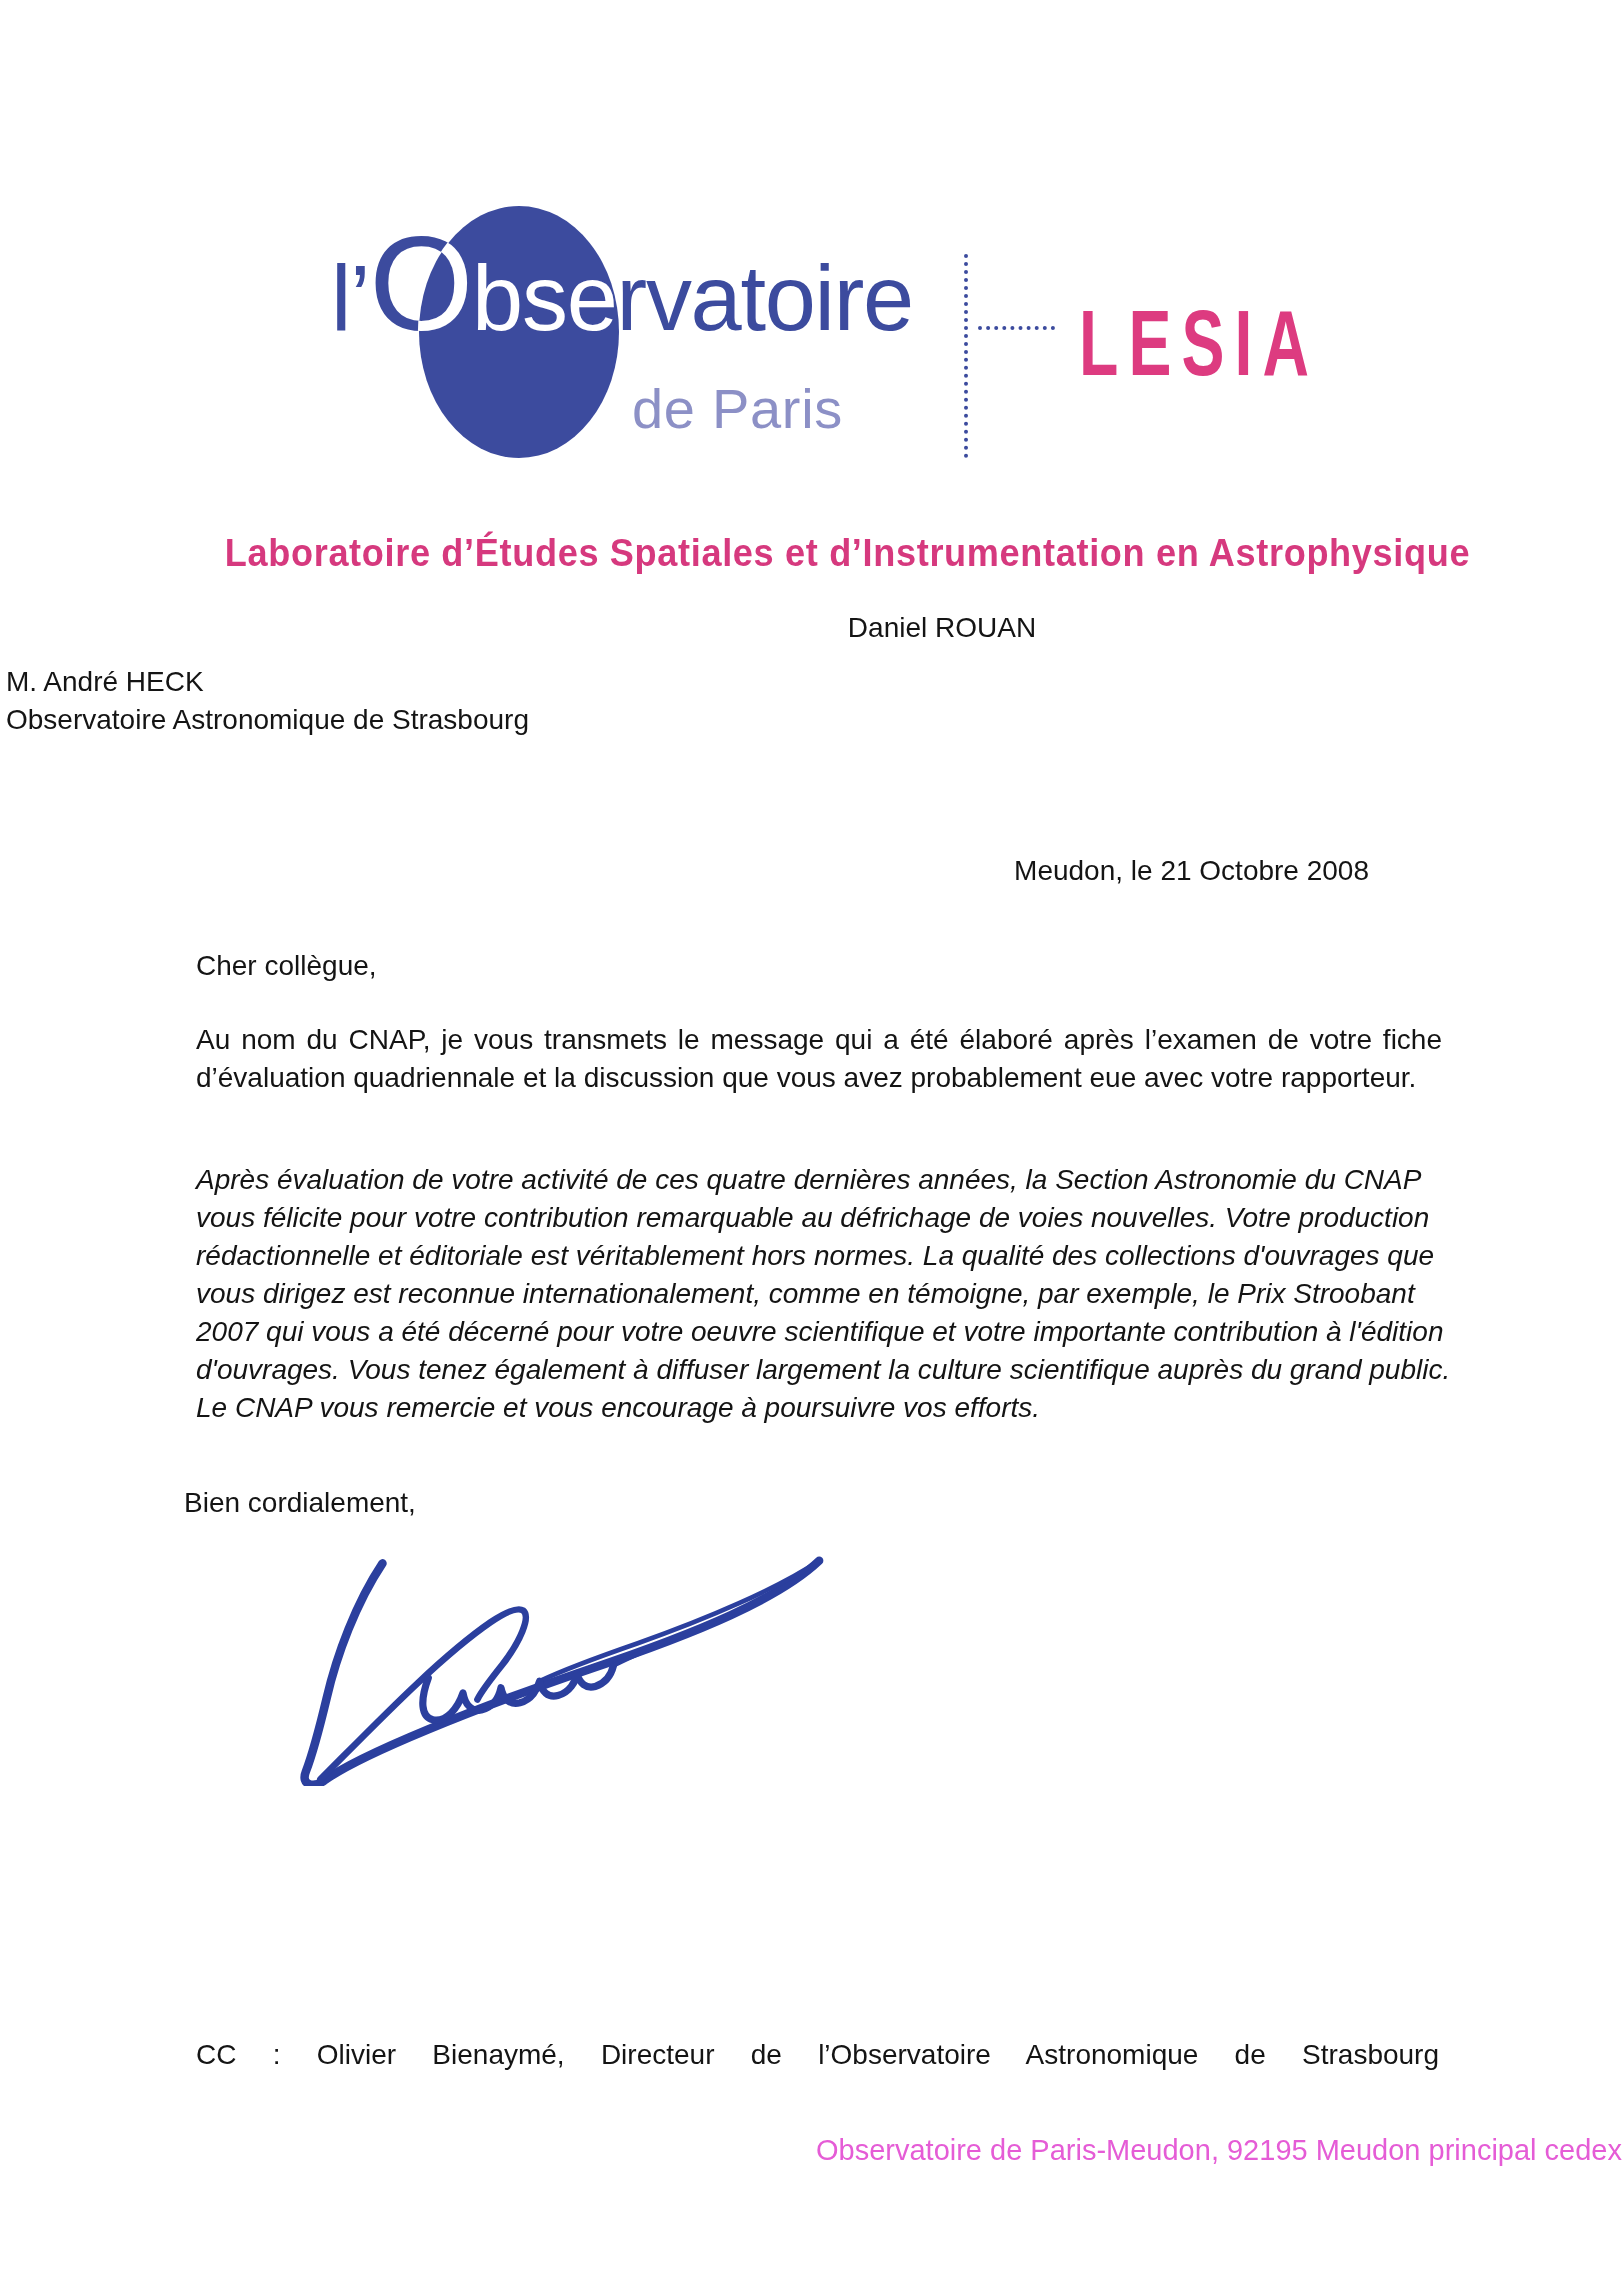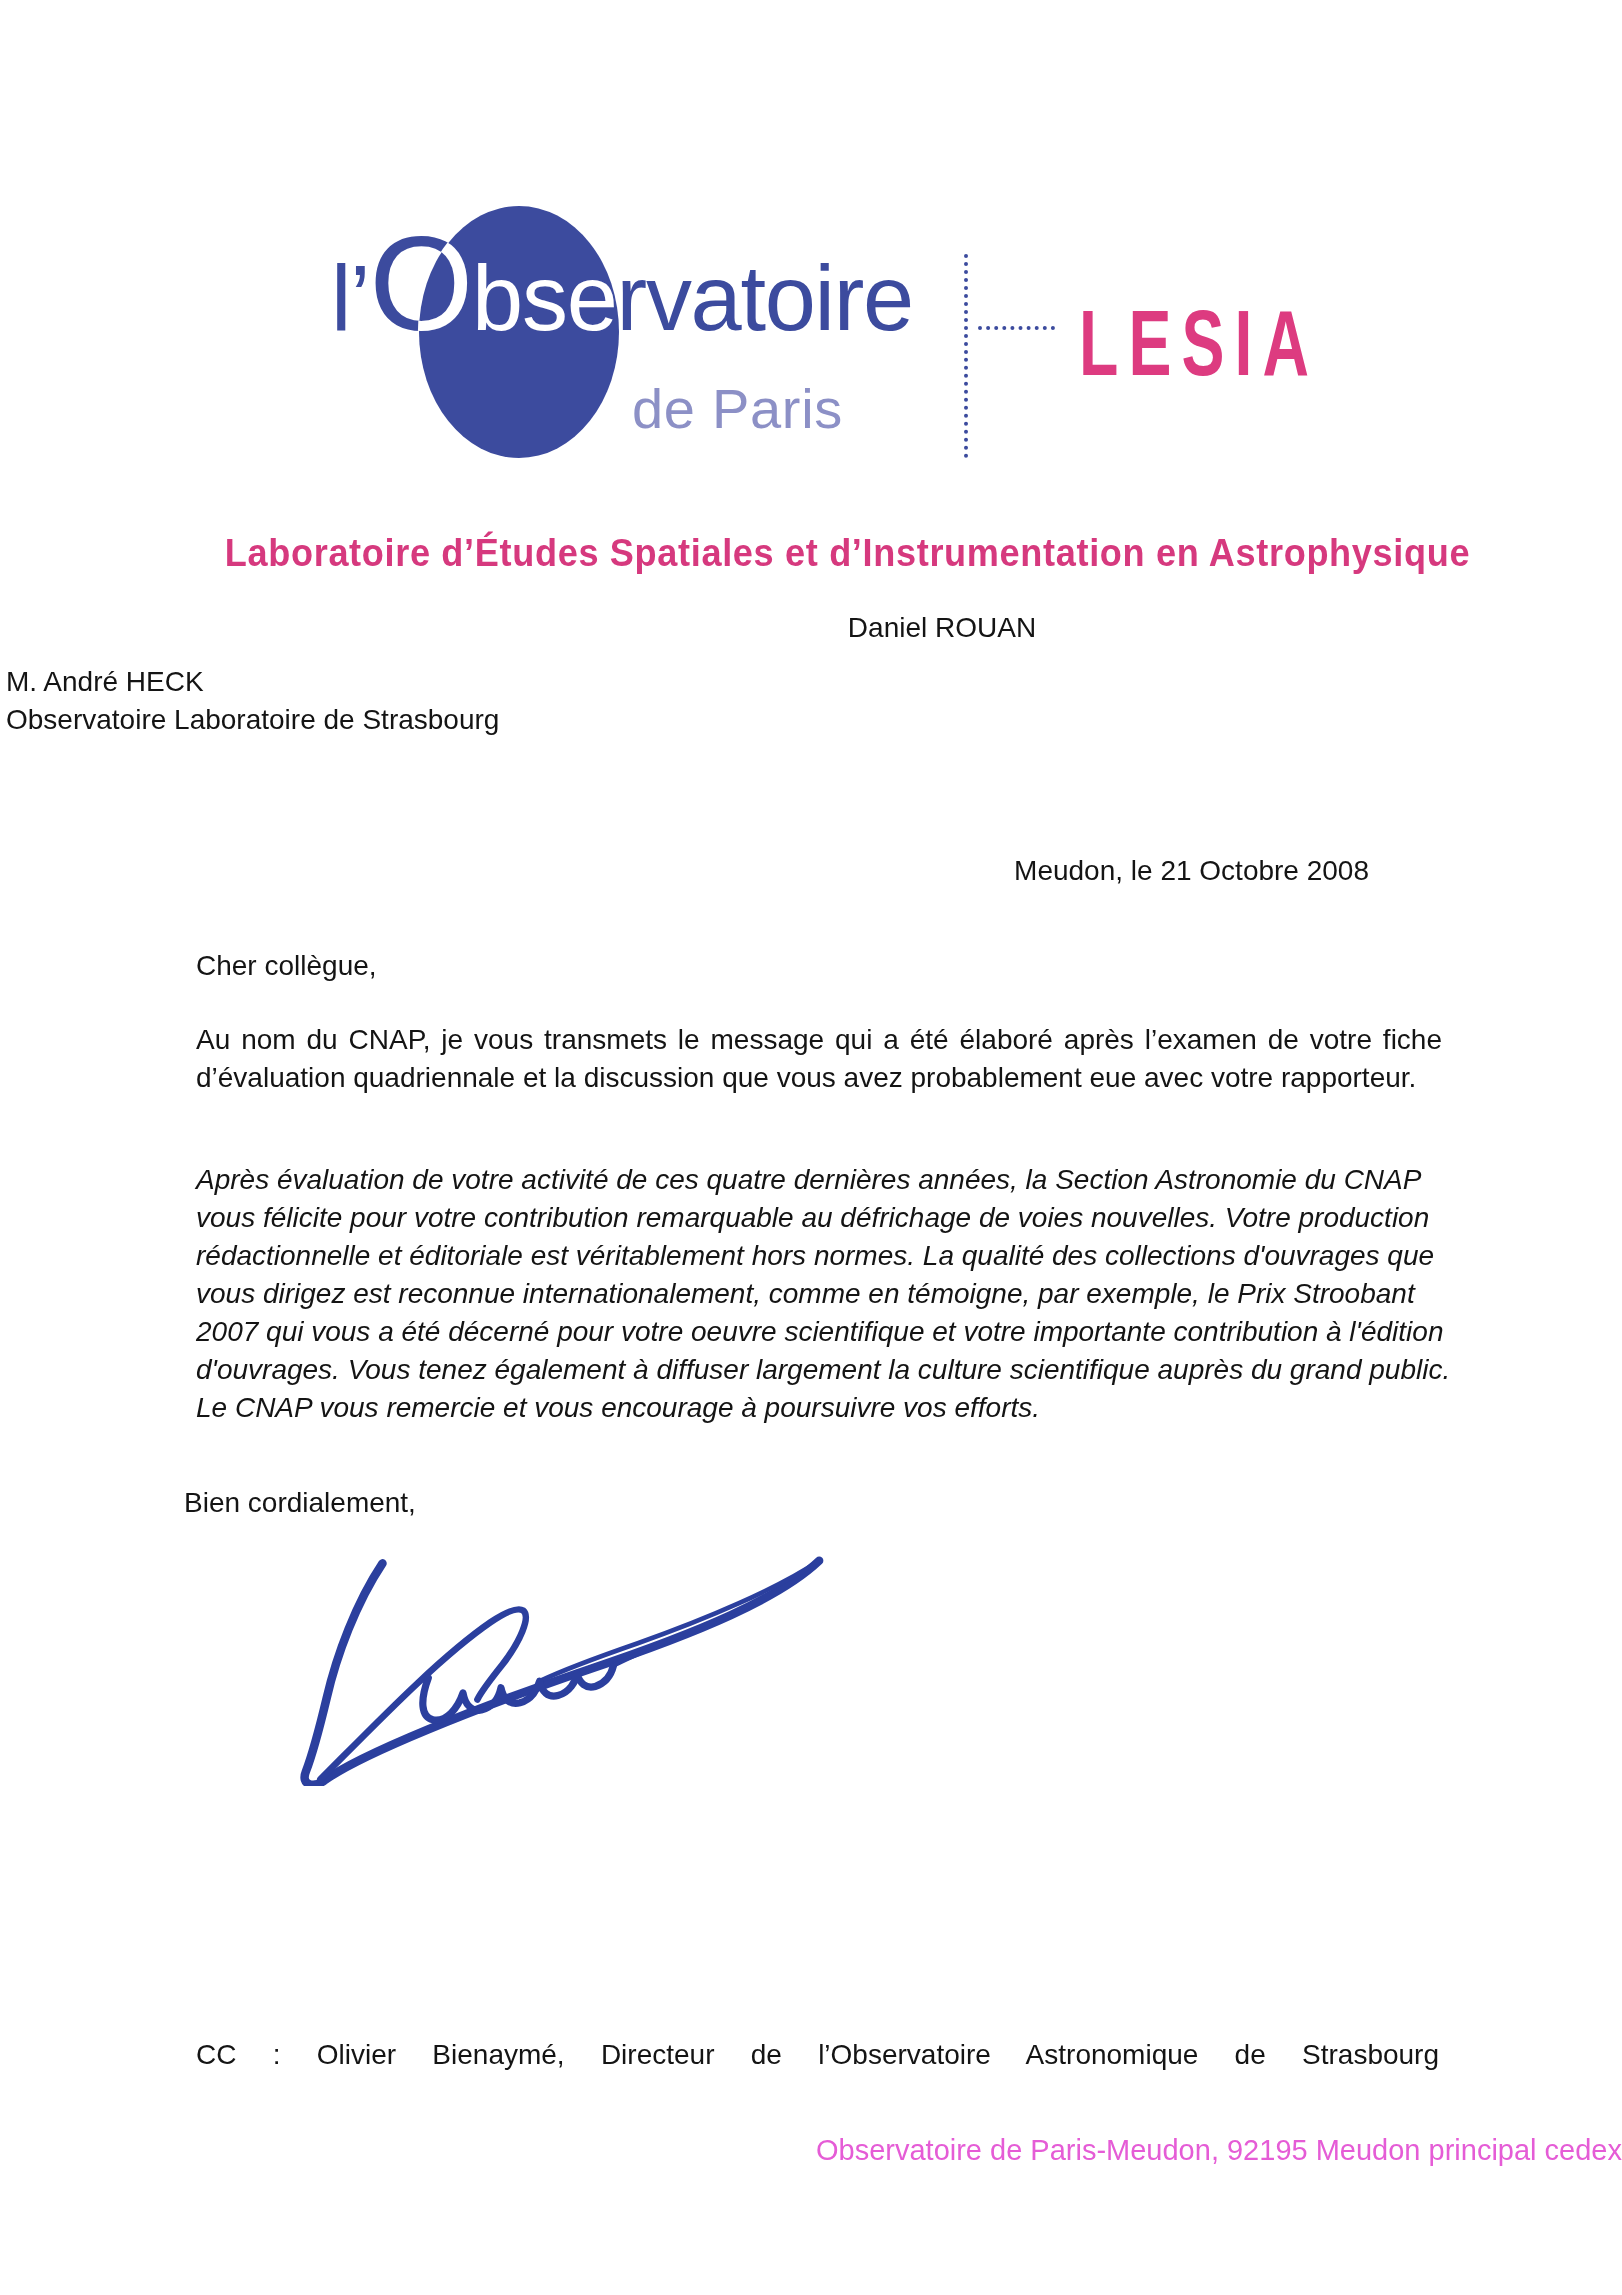--- a/index.html
+++ b/index.html
@@ -118,21 +118,21 @@
   </div>
 
   <div class="lab-title">
     <span class="lab-title-inner">Laboratoire d’Études Spatiales et d’Instrumentation en Astrophysique</span>
   </div>
 
   <div class="sender-name">Daniel ROUAN</div>
 
   <div class="recipient">
     <div>M. André HECK</div>
-    <div>Observatoire Laboratoire de Strasbourg</div>
+    <div>Observatoire Astronomique de Strasbourg</div>
   </div>
 
   <div class="dateline">Meudon, le 21 Octobre 2008</div>
 
   <div class="salutation body-text">Cher collègue,</div>
   <div class="para1 body-text">Au nom du CNAP, je vous transmets le message qui a été élaboré après l’examen de votre fiche d’évaluation quadriennale et la discussion que vous avez probablement eue avec votre rapporteur.</div>
   <div class="para2 body-text">Après évaluation de votre activité de ces quatre dernières années, la Section Astronomie du CNAP vous félicite pour votre contribution remarquable au défrichage de voies nouvelles. Votre production rédactionnelle et éditoriale est véritablement hors normes. La qualité des collections d'ouvrages que vous dirigez est reconnue internationalement, comme en témoigne, par exemple, le Prix Stroobant 2007 qui vous a été décerné pour votre oeuvre scientifique et votre importante contribution à l'édition d'ouvrages. Vous tenez également à diffuser largement la culture scientifique auprès du grand public. Le CNAP vous remercie et vous encourage à poursuivre vos efforts.</div>
   <div class="closing body-text">Bien cordialement,</div>
 
   <svg class="signature-svg" width="563" height="262" viewBox="0 0 860 400" fill="none">

